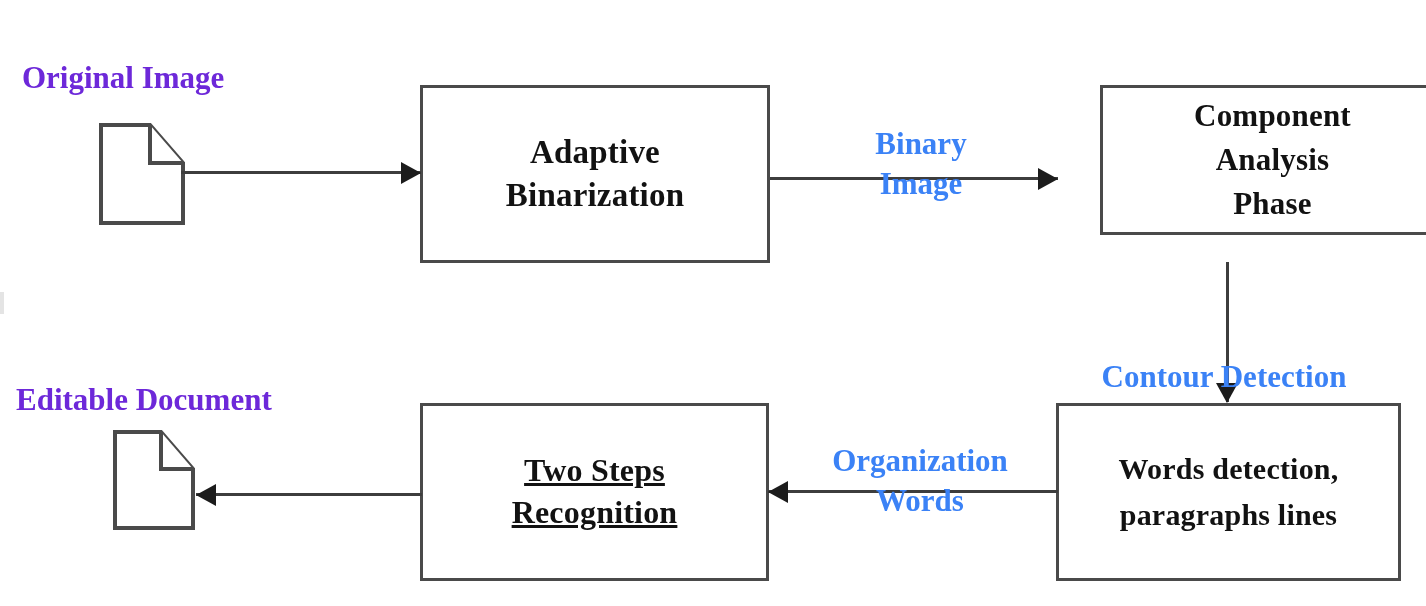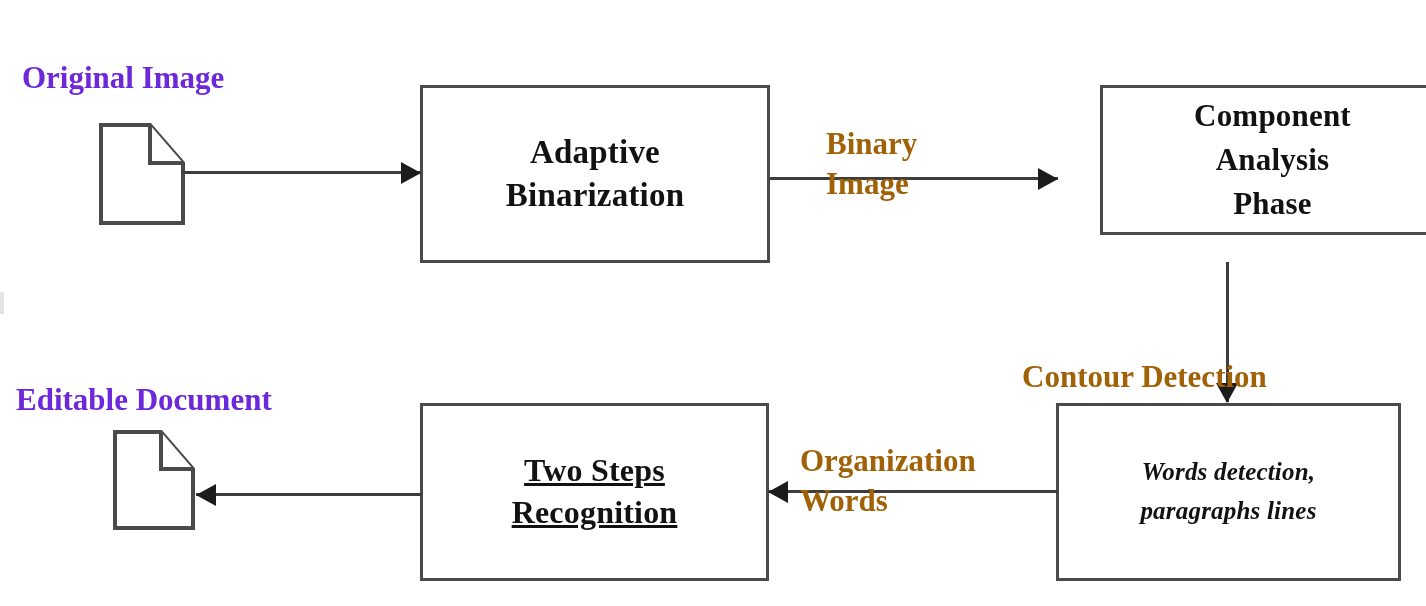--- a/index.html
+++ b/index.html
@@ -35,40 +35,41 @@
     white-space: pre-line;
   }
 
   #box-binarization { left: 420px; top: 85px;  width: 350px; height: 178px; justify-content: center; }
   #box-component    { left: 1100px; top: 85px; width: 345px; height: 150px; }
   #box-words        { left: 1056px; top: 403px; width: 345px; height: 178px; }
   #box-recognition  { left: 420px; top: 403px; width: 349px; height: 178px; }
 
   #box-binarization .proc-label { font-size: 33px; }
   #box-component    .proc-label { font-size: 31px; line-height: 1.42; }
-  #box-words        .proc-label { font-size: 25px; line-height: 1.55; font-style: italic; }
+  #box-words        .proc-label { font-size: 30px; line-height: 1.55; }
   #box-recognition  .proc-label { font-size: 32px; text-decoration: underline; }
 
   
   .caption {
     position: absolute;
     font-weight: bold;
     font-size: 31px;
     color: #6d28d9;
     white-space: nowrap;
   }
   #caption-original { left: 22px; top: 60px; }
   #caption-editable { left: 16px; top: 382px; }
 
   
   .edge-label {
     position: absolute;
     font-weight: bold;
     font-size: 31px;
-    color: #a16207;
+    color: #3b82f6;
+    text-align: center;
     line-height: 1.30;
     white-space: pre-line;
   }
   #label-binary       { left: 826px; top: 124px; width: 190px; }
   #label-organization { left: 800px; top: 441px; width: 240px; }
   #label-contour      { left: 1022px; top: 357px; width: 404px; }
 
   
   .doc-icon { position: absolute; }
   #doc-original { left: 98px; top: 122px; width: 88px; height: 104px; }

